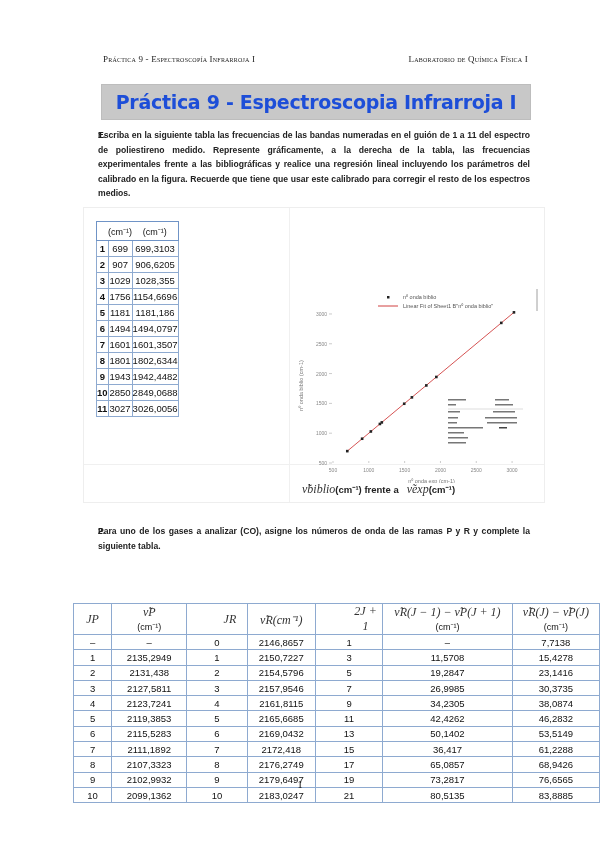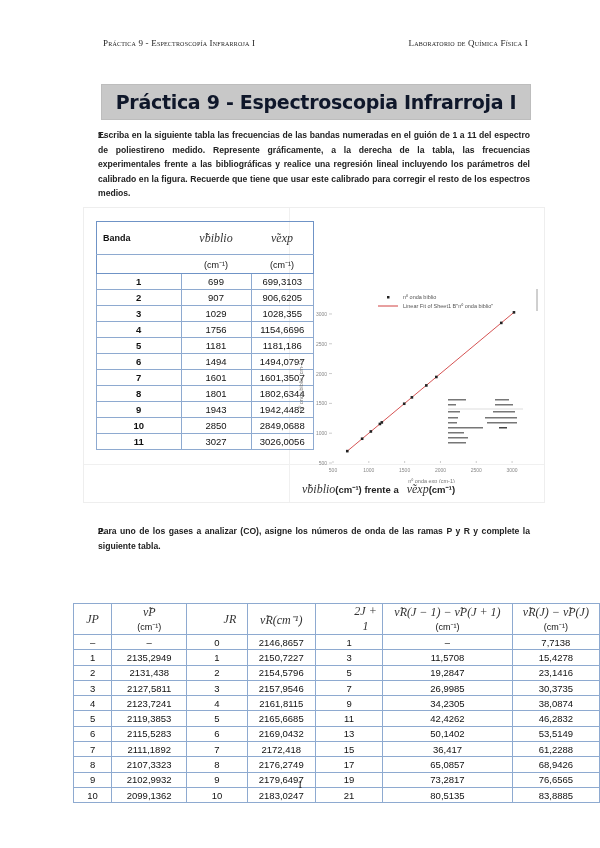--- a/index.html
+++ b/index.html
@@ -1,22 +1,22 @@
 <!DOCTYPE html>
 <html><head>
 <meta charset="utf-8">
 <style>
   html, body { margin:0; padding:0; background:#ffffff; }
   body { width:600px; height:848px; position:relative; overflow:hidden; font-family:"Liberation Sans", sans-serif; color:#111; }
-  .hdr { position:absolute; top:38px; font-family:"Liberation Serif", serif; font-size:9px; letter-spacing:0.2px; color:#222; }
+  .hdr { position:absolute; top:54px; font-family:"Liberation Serif", serif; font-size:9px; letter-spacing:0.2px; color:#222; }
   .hdr.left { left:103px; }
   .hdr.right { right:72px; }
   .sc { font-variant:small-caps; }
   .titlebar { position:absolute; left:101px; top:84px; width:428px; height:34px; background:#c8c8c8; border:1px solid #bdbdbd; display:flex; align-items:center; justify-content:center; }
-  .titlebar span { font-family:"DejaVu Sans", sans-serif; font-weight:bold; font-size:19px; color:#0f172a; letter-spacing:-0.3px; }
+  .titlebar span { font-family:"DejaVu Sans", sans-serif; font-weight:bold; font-size:19px; color:#1d4ed8; letter-spacing:-0.3px; }
   .q { position:absolute; left:98px; width:432px; font-size:8.6px; line-height:14.6px; font-weight:bold; color:#222; text-align:justify; }
   .q .num { position:absolute; left:0; top:0; }
   .q .txt { display:block; }
   .q1 { top:128px; }
   .q2 { top:524px; }
   .fig { position:absolute; left:83px; top:207px; width:460px; height:294px; border:1px solid #eeeeee; }
   .fig .vsep { position:absolute; left:205px; top:0; width:1px; height:294px; background:#f0f0f0; }
   .fig .hsep { position:absolute; left:0; top:256px; width:460px; height:1px; background:#f0f0f0; }
   table.t1 { position:absolute; left:96px; top:221px; border-collapse:collapse; font-size:9.5px; }
   table.t1 td, table.t1 th { border:1px solid #8eaad0; text-align:center; height:15px; padding:0; }
@@ -48,25 +48,20 @@
   <span class="txt">Escriba en la siguiente tabla las frecuencias de las bandas numeradas en el guión de 1 a 11 del espectro de poliestireno medido. Represente gráficamente, a la derecha de la tabla, las frecuencias experimentales frente a las bibliográficas y realice una regresión lineal incluyendo los parámetros del calibrado en la figura. Recuerde que tiene que usar este calibrado para corregir el resto de los espectros medios.</span>
 </div>
 
 <div class="fig">
   <div class="vsep"></div>
   <div class="hsep"></div>
 </div>
 
 <table class="t1">
   <thead>
-    <tr>
-      <th class="h" style="width:78px;height:32px;text-align:left;padding-left:6px;font-weight:bold;font-size:9px;">Banda</th>
-      <th class="h" style="width:70px;height:32px;"><span class="sym">ν̃biblio</span></th>
-      <th class="h" style="width:62px;height:32px;"><span class="sym">ν̃exp</span></th>
-    </tr>
     <tr>
       <th class="h" style="height:18px;border-bottom:1.5px solid #6f93c6;"></th>
       <th class="h unit" style="border-bottom:1.5px solid #6f93c6;">(cm⁻¹)</th>
       <th class="h unit" style="border-bottom:1.5px solid #6f93c6;">(cm⁻¹)</th>
     </tr>
   </thead>
   <tbody id="t1body">
       <tr>
         <td class="b">1</td>
         <td>699</td>

